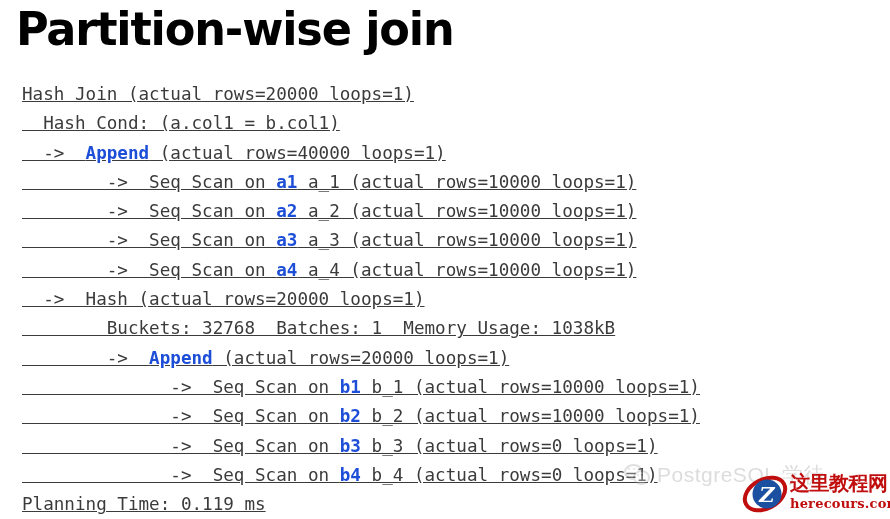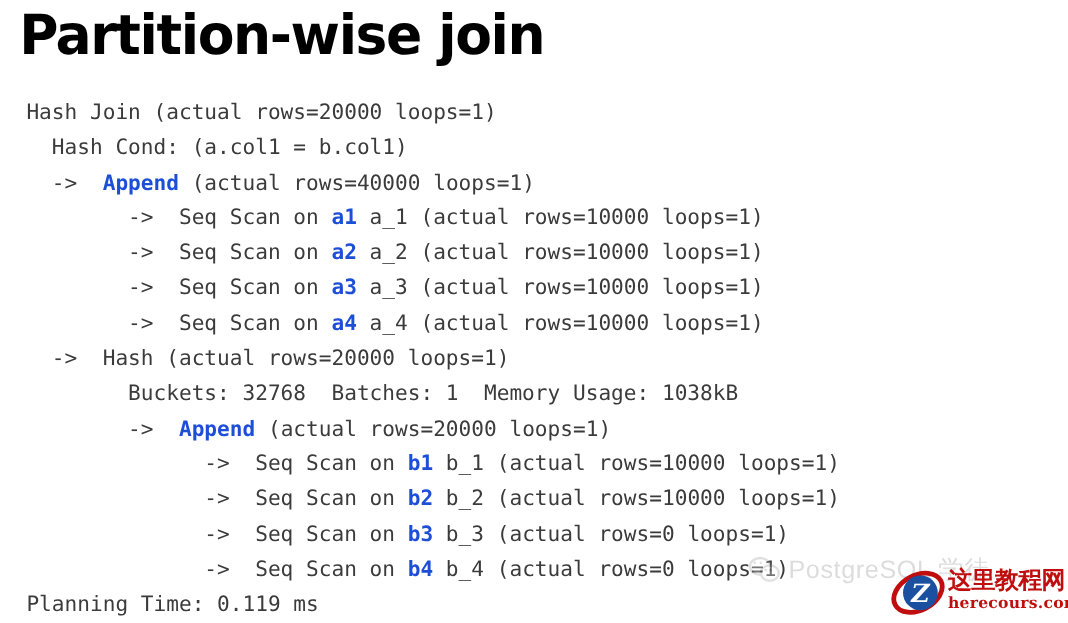--- a/index.html
+++ b/index.html
@@ -35,20 +35,21 @@
   .plan {
     position: absolute;
     left: 22px;
     top: 80px;
     font-family: "DejaVu Sans Mono", "Liberation Mono", monospace;
     font-size: 17.6px;
     line-height: 29.3px;
     color: #3b3b3b;
     white-space: pre;
     letter-spacing: 0px;
+    text-decoration: underline;
   }
   .plan .line {
     white-space: pre;
     height: 29.3px;
   }
   .plan b {
     font-weight: 700;
     color: #1d4ed8;
   }
 

